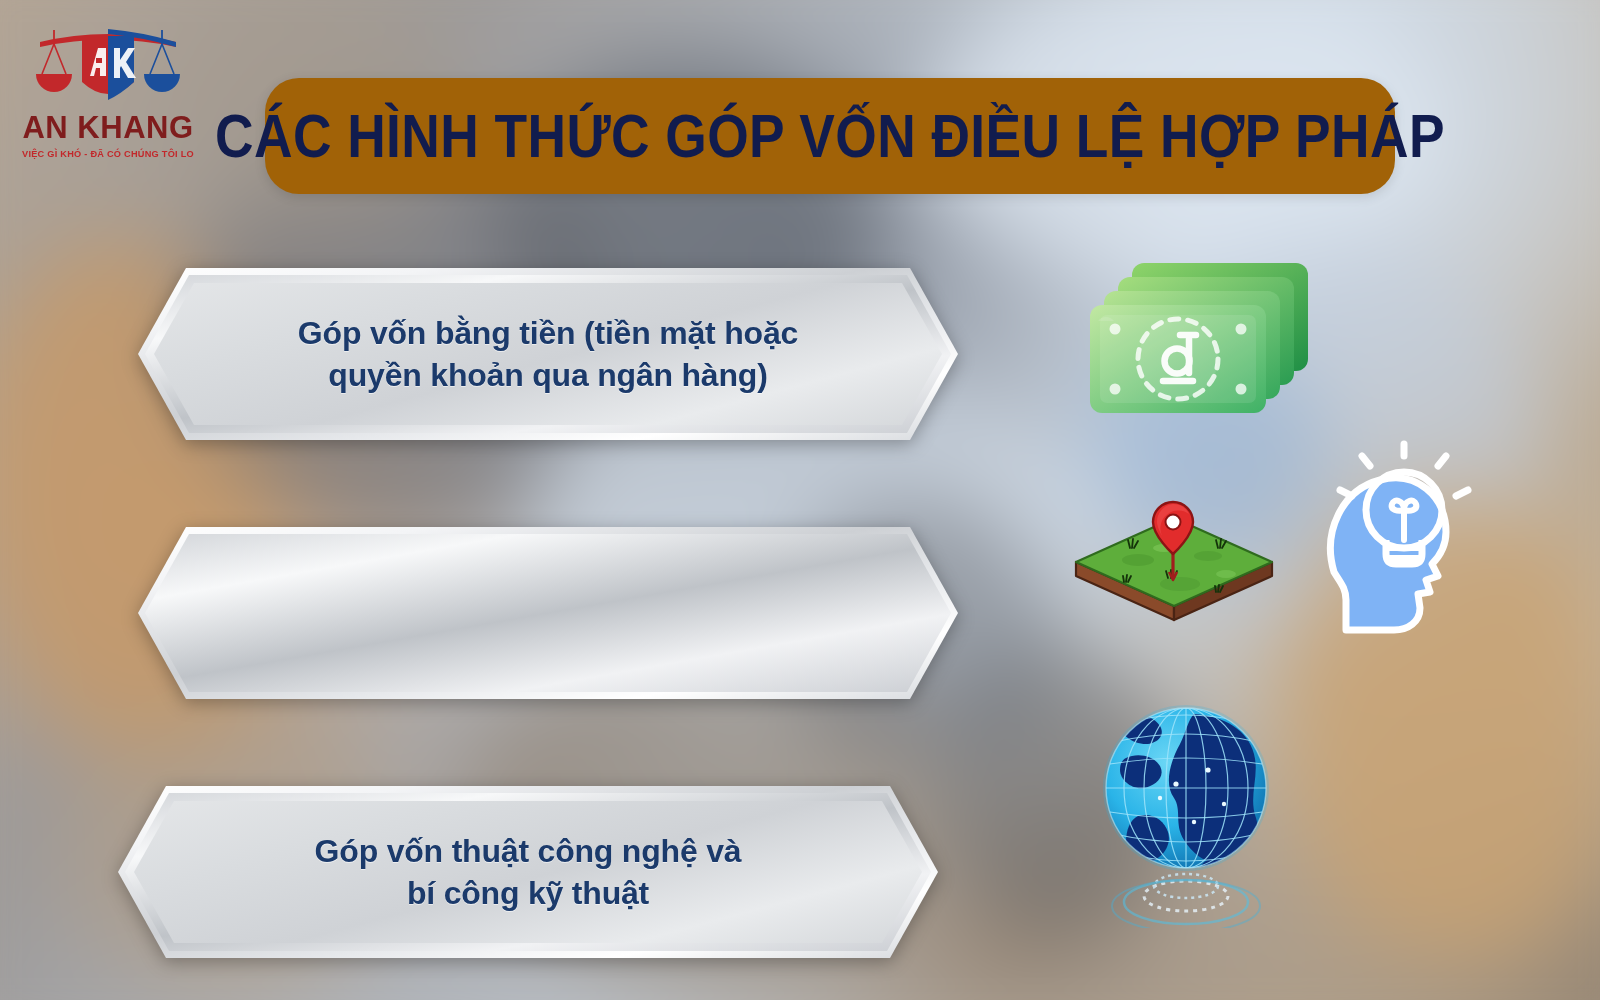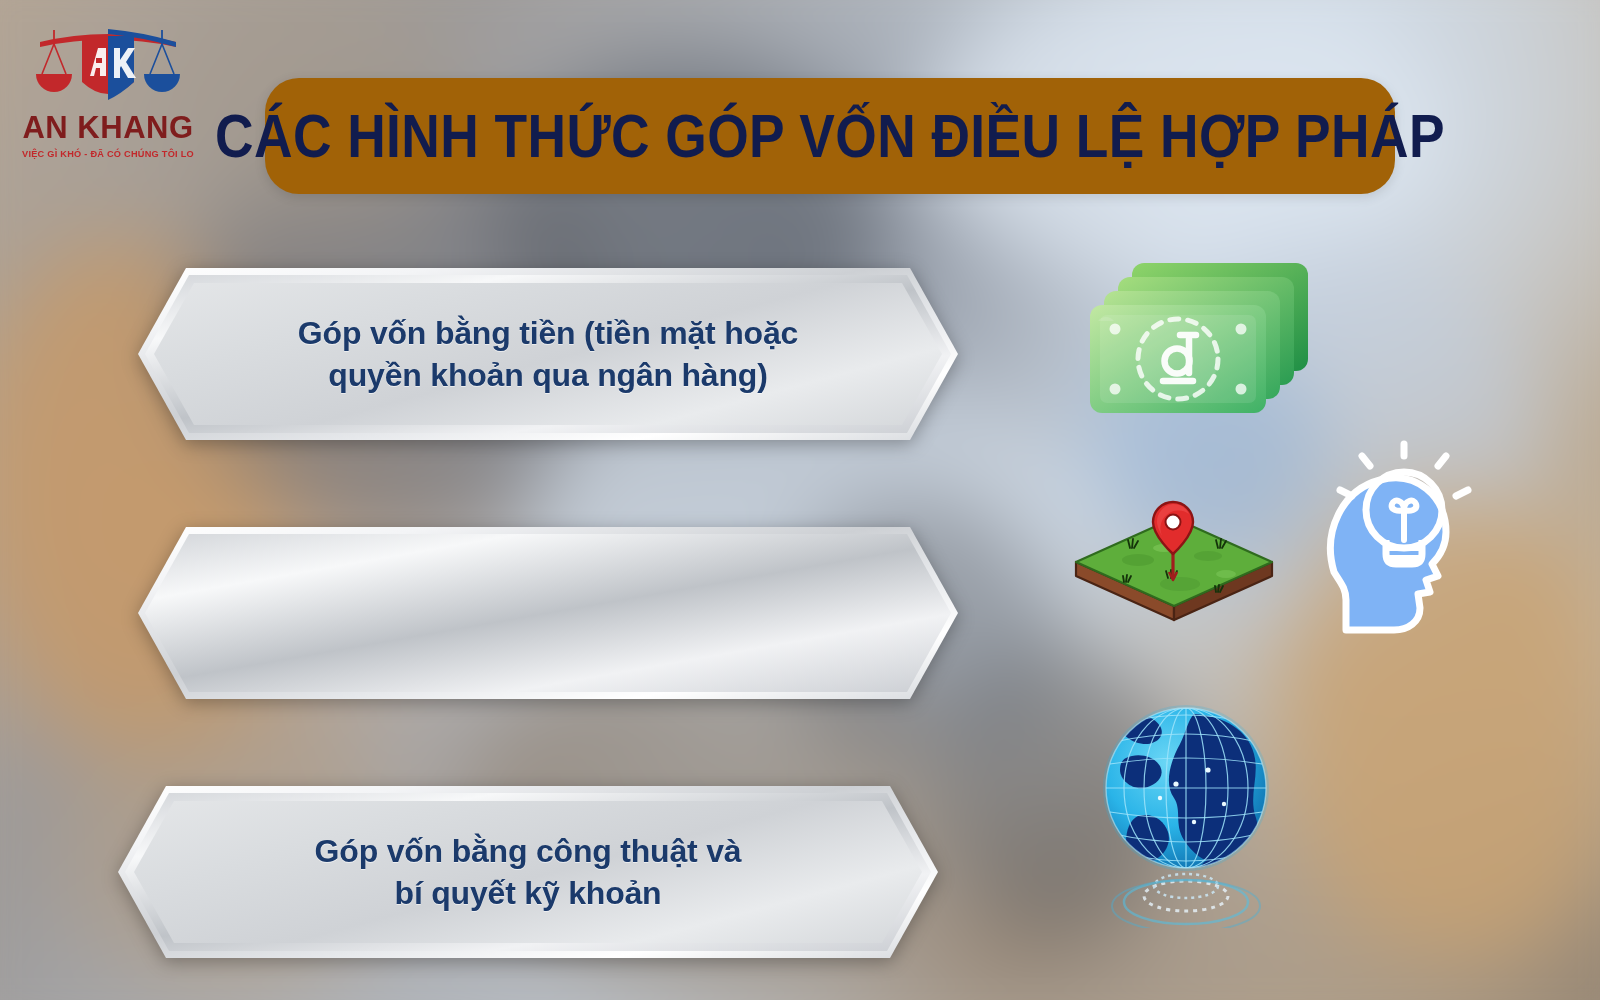--- a/index.html
+++ b/index.html
@@ -233,22 +233,22 @@
   <div class="banner" id="banner-2">
     <div class="outer"></div>
     <div class="mid"></div>
   </div>
 
   <div class="banner" id="banner-3">
     <div class="outer"></div>
     <div class="mid"></div>
     <div class="inner">
       <div class="label">
-        <span>Góp vốn bằng công thuật và</span><br>
-        <span>bí quyết kỹ khoản</span>
+        <span>Góp vốn thuật công nghệ và</span><br>
+        <span>bí công kỹ thuật</span>
       </div>
     </div>
   </div>
 
   <svg id="icon-money" viewBox="0 0 250 175">
     <defs>
       <linearGradient id="gn1" x1="0" y1="0" x2="1" y2="1">
         <stop offset="0%" stop-color="#8fd46a"></stop>
           <stop offset="100%" stop-color="#1f8f46"></stop>
       </linearGradient>

